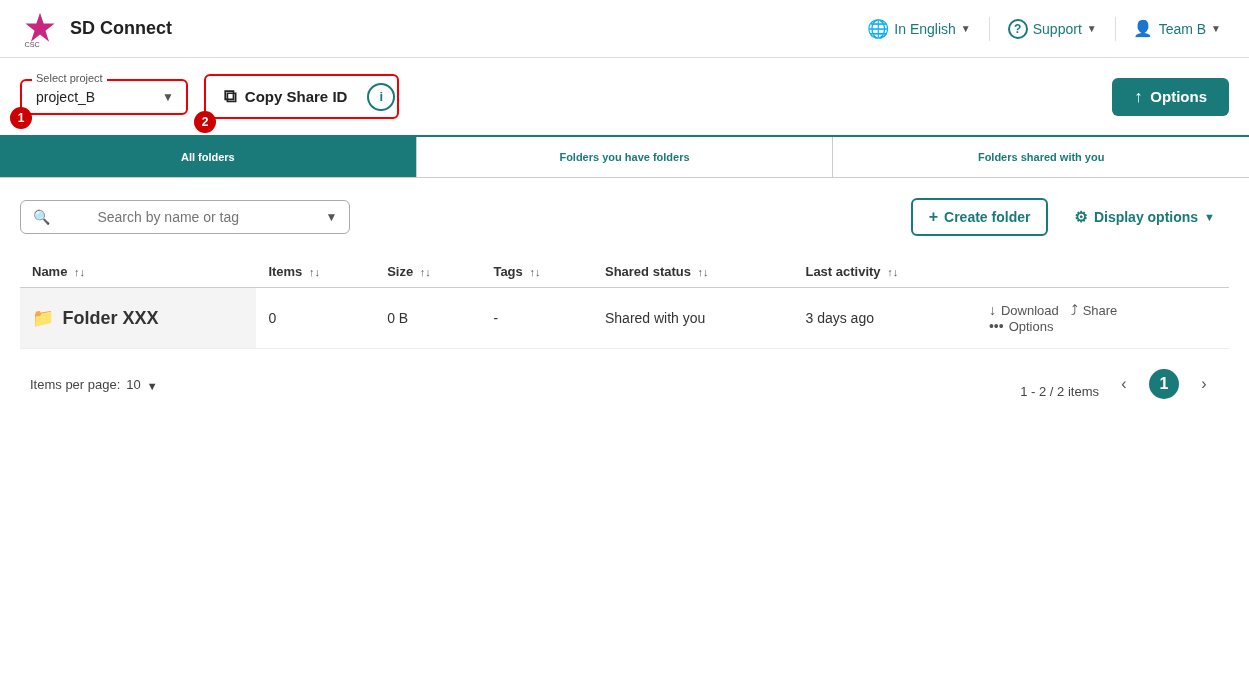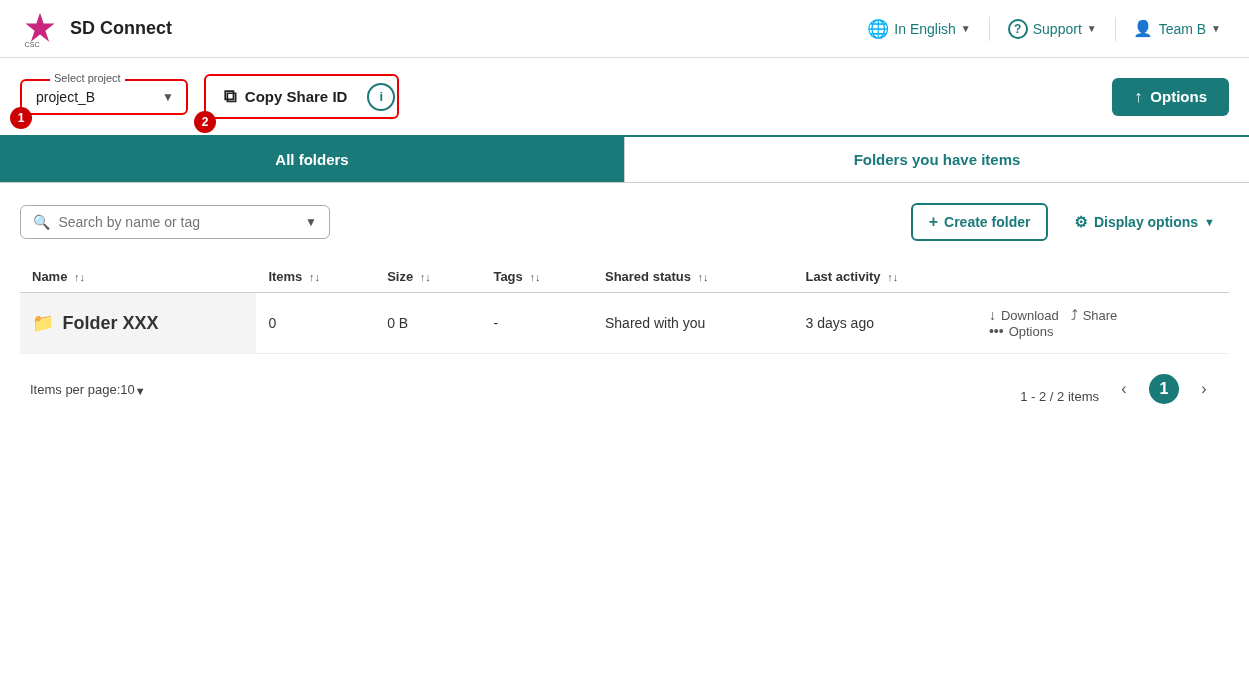--- a/index.html
+++ b/index.html
@@ -12,59 +12,59 @@
     .app-title { font-size: 18px; font-weight: 600; color: #222; }
     .header-spacer { flex: 1; }
     .header-right { display: flex; align-items: center; gap: 6px; }
     .header-btn { display: flex; align-items: center; gap: 5px; color: #1a7a7a; font-size: 14px; font-weight: 500; cursor: pointer; padding: 4px 8px; border-radius: 4px; background: none; border: none; }
     .chevron-icon { font-size: 10px; color: #555; }
     .separator { width: 1px; height: 24px; background: #ddd; margin: 0 4px; }
 
     
     .toolbar { display: flex; align-items: center; gap: 16px; padding: 16px 20px; border-bottom: 2px solid #1a7a7a; background: #fff; }
     .select-project-wrapper { position: relative; border: 2px solid #e00; border-radius: 6px; padding: 2px; }
-    .select-label { position: absolute; top: -9px; left: 28px; font-size: 11px; color: #555; background: #fff; padding: 0 4px; }
+    .select-label { position: absolute; top: -9px; left: 10px; font-size: 11px; color: #555; background: #fff; padding: 0 4px; }
     .project-select { display: flex; align-items: center; gap: 8px; padding: 6px 36px 6px 12px; font-size: 14px; font-weight: 500; color: #222; background: #fff; border: none; outline: none; cursor: pointer; min-width: 160px; appearance: none; }
     .project-select-arrow { position: absolute; right: 10px; top: 50%; transform: translateY(-50%); font-size: 12px; color: #555; pointer-events: none; }
     .copy-share-wrapper { position: relative; border: 2px solid #e00; border-radius: 6px; padding: 2px; }
     .copy-share-btn { display: flex; align-items: center; gap: 8px; padding: 8px 16px; background: #fff; border: none; cursor: pointer; font-size: 15px; font-weight: 600; color: #222; border-radius: 4px; }
     .info-icon-btn { display: flex; align-items: center; justify-content: center; width: 28px; height: 28px; border-radius: 50%; border: 2px solid #1a7a7a; color: #1a7a7a; font-size: 13px; font-weight: 700; cursor: pointer; margin-left: 4px; background: #fff; }
     .toolbar-spacer { flex: 1; }
     .upload-btn { display: flex; align-items: center; gap: 8px; padding: 10px 22px; background: #1a7a7a; color: #fff; border: none; border-radius: 6px; font-size: 15px; font-weight: 600; cursor: pointer; }
 
     
     .tabs { display: flex; border-bottom: 1px solid #ccc; }
-    .tab { flex: 1; padding: 14px 10px; text-align: center; font-size: 15px; font-weight: 600; cursor: pointer; border: none; background: #fff; color: #1a7a7a; }
+    .tab { flex: 1; padding: 14px 10px; text-align: center; font-size: 11px; font-weight: 600; cursor: pointer; border: none; background: #fff; color: #1a7a7a; }
     .tab.active { background: #1a7a7a; color: #fff; }
     .tab + .tab { border-left: 1px solid #ccc; }
 
     
     .content { padding: 20px 20px; }
 
     
     .search-actions { display: flex; align-items: center; justify-content: space-between; margin-bottom: 20px; }
     .search-box { display: flex; align-items: center; gap: 8px; border: 1px solid #aaa; border-radius: 6px; padding: 8px 12px; min-width: 310px; background: #fff; cursor: text; }
-    .search-box input { border: none; outline: none; font-size: 14px; color: #555; flex: 1; background: transparent; }
+    .search-box input { border: none; outline: none; font-size: 14px; color: #555; flex: 1; background: transparent; margin-left: 39px; }
     .search-actions-right { display: flex; align-items: center; gap: 12px; }
     .create-folder-btn { display: flex; align-items: center; gap: 6px; padding: 8px 16px; border: 2px solid #1a7a7a; border-radius: 6px; background: #fff; color: #1a7a7a; font-size: 14px; font-weight: 600; cursor: pointer; }
     .display-options-btn { display: flex; align-items: center; gap: 6px; padding: 8px 14px; background: #fff; border: none; color: #1a7a7a; font-size: 14px; font-weight: 600; cursor: pointer; }
 
     
     .table { width: 100%; border-collapse: collapse; }
     .table th { text-align: left; font-size: 13px; font-weight: 600; color: #333; padding: 8px 12px; border-bottom: 1px solid #ccc; white-space: nowrap; }
     .table th .sort-icon { font-size: 11px; color: #555; margin-left: 3px; }
     .table td { padding: 14px 12px; font-size: 14px; color: #333; border-bottom: 1px solid #eee; vertical-align: middle; }
     .folder-row td:first-child { background: #f4f4f4; }
     .folder-name { font-weight: 600; font-size: 18px; }
     .action-cell { white-space: nowrap; color: #555; }
     .action-cell .action-btn { display: inline-flex; align-items: center; gap: 5px; background: none; border: none; cursor: pointer; color: #555; font-size: 13px; margin-right: 8px; }
 
     
     .pagination { display: flex; align-items: center; justify-content: space-between; padding: 20px 10px 0; }
-    .items-per-page { display: flex; align-items: flex-end; gap: 0; font-size: 13px; color: #444; cursor: pointer; }
+    .items-per-page { display: flex; align-items: flex-end; gap: 6px; font-size: 13px; color: #444; cursor: pointer; }
     .pagination-right { display: flex; align-items: flex-end; gap: 10px; font-size: 13px; color: #444; }
     .page-btn { width: 30px; height: 30px; display: flex; align-items: center; justify-content: center; border-radius: 50%; border: none; background: none; cursor: pointer; font-size: 16px; color: #555; }
     .page-btn.active { background: #1a7a7a; color: #fff; font-weight: 700; }
   </style>
 </head>
 <body>
 
 <div class="header">
   <div class="logo-area">
 
@@ -135,21 +135,24 @@
     <span style="font-size:16px;">↑</span>
     <span>Options</span>
   </button>
 </div>
 
 <div class="tabs">
   <button class="tab active">
     <span>All folders</span>
   </button>
   <button class="tab">
-    <span>Folders you have items</span>
+    <span>Folders you have folders</span>
+  </button>
+  <button class="tab">
+    <span>Folders shared with you</span>
   </button>
 </div>
 
 <div class="content">
 
   <div class="search-actions">
     <div class="search-box">
       <span style="color:#888;font-size:14px;">🔍</span>
       <input type="text" placeholder="Search by name or tag" style="border: none; outline: none; font-size: 14px; color: rgb(85, 85, 85); flex: 1 1 0%; background: transparent; min-width: 220px;">
       <span style="color:#555;font-size:12px;cursor:pointer;">▼</span>

